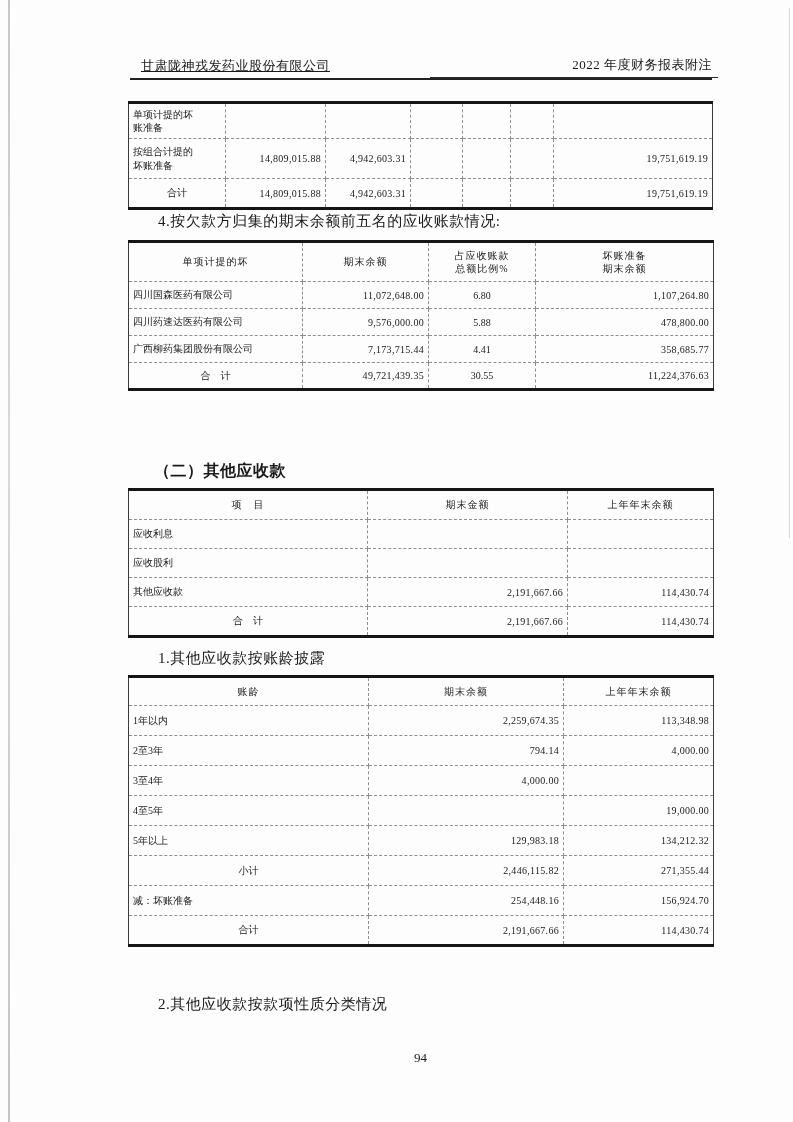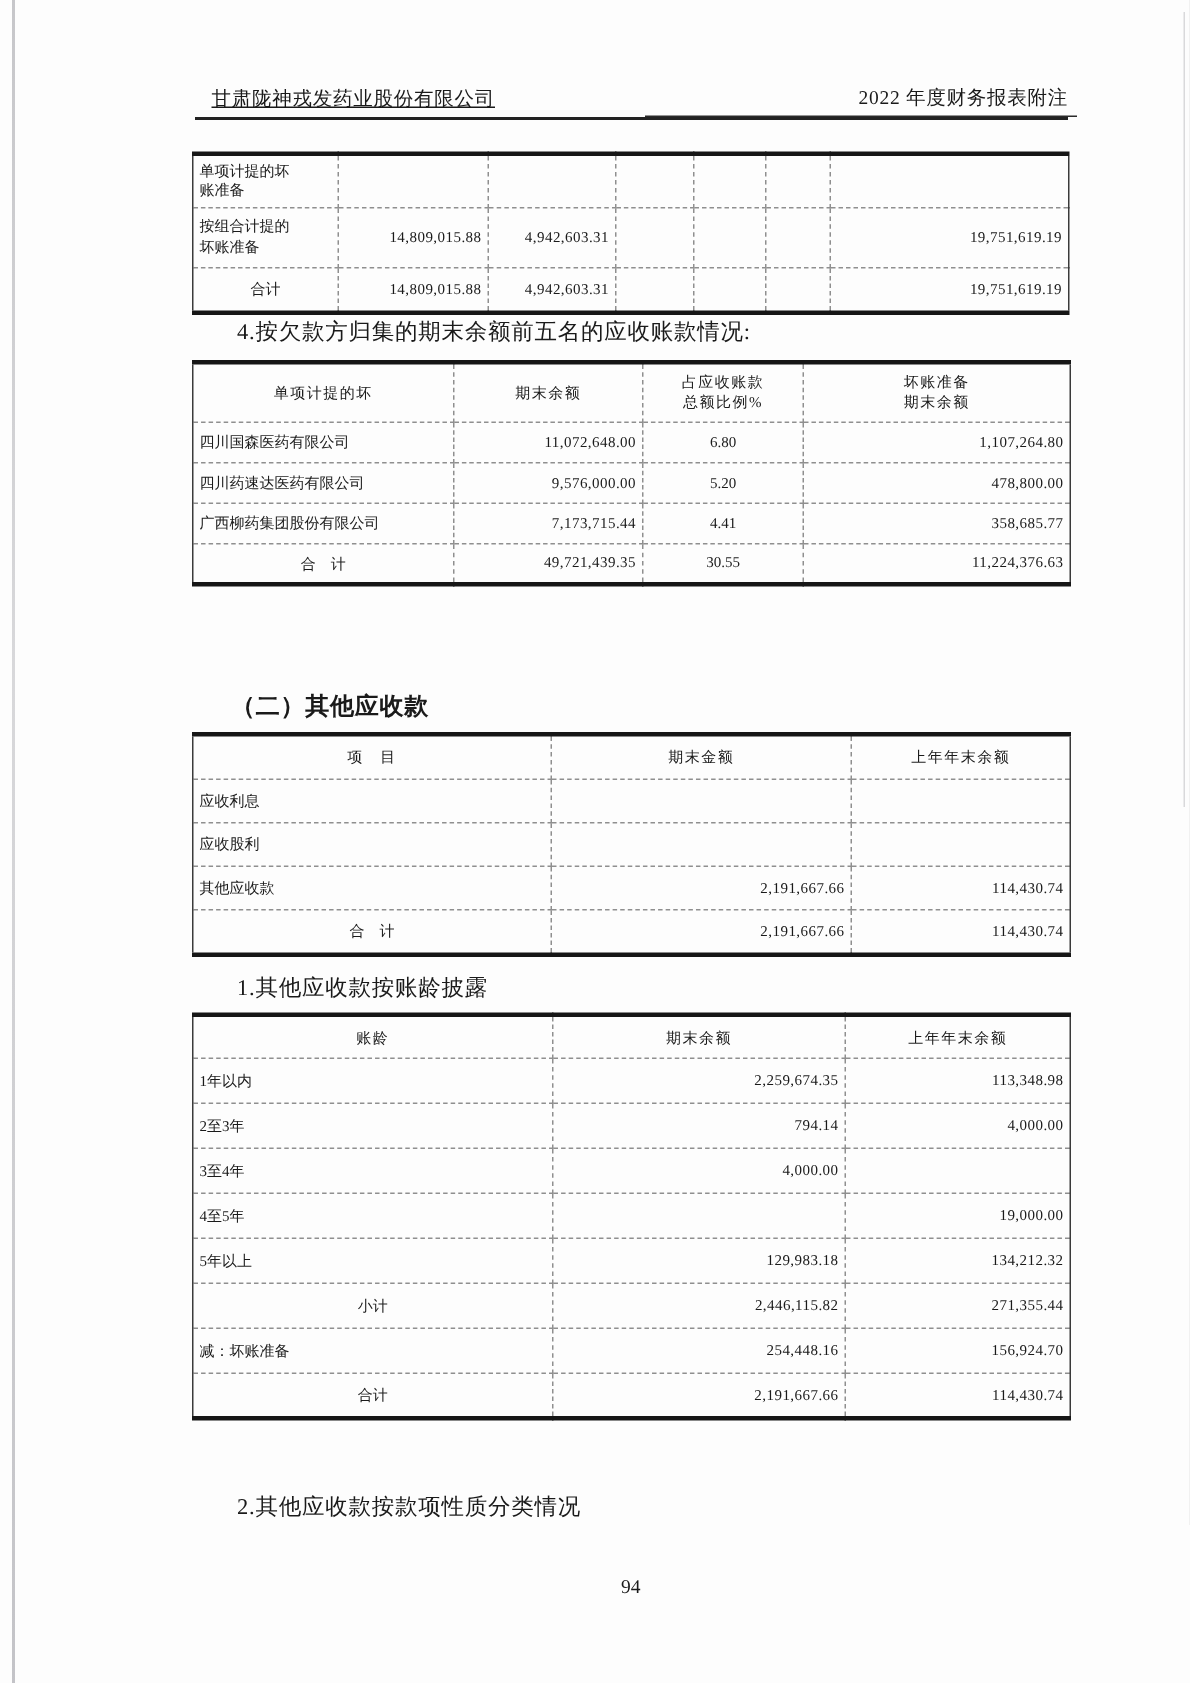--- a/index.html
+++ b/index.html
@@ -99,21 +99,21 @@
     </tr>
     <tr style="height:27px">
       <td class="lbl">四川国森医药有限公司</td>
       <td class="num">11,072,648.00</td>
       <td class="ctr">6.80</td>
       <td class="num">1,107,264.80</td>
     </tr>
     <tr style="height:27px">
       <td class="lbl">四川药速达医药有限公司</td>
       <td class="num">9,576,000.00</td>
-      <td class="ctr">5.20</td>
+      <td class="ctr">5.88</td>
       <td class="num">478,800.00</td>
     </tr>
     <tr style="height:27px">
       <td class="lbl">广西柳药集团股份有限公司</td>
       <td class="num">7,173,715.44</td>
       <td class="ctr">4.41</td>
       <td class="num">358,685.77</td>
     </tr>
     <tr style="height:27px">
       <td class="ctr">合　计</td>

